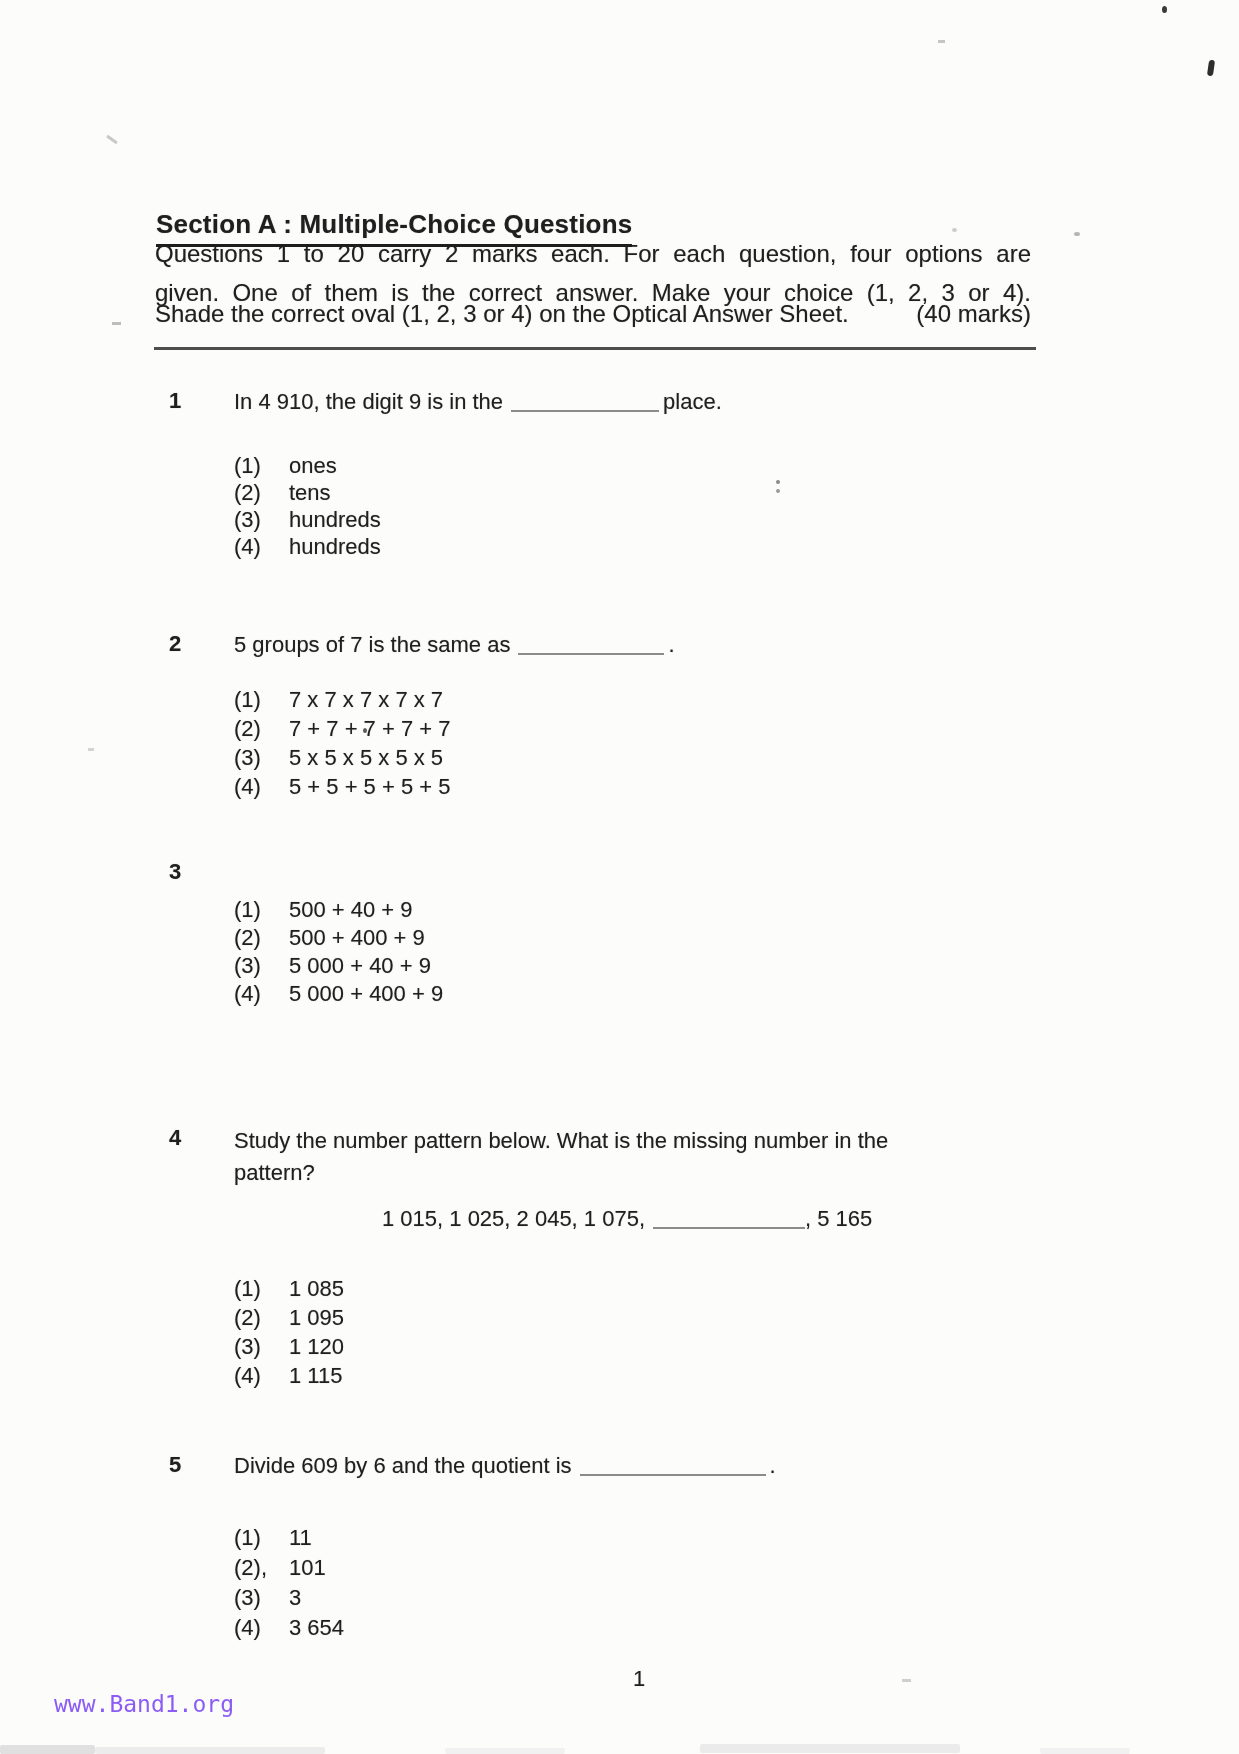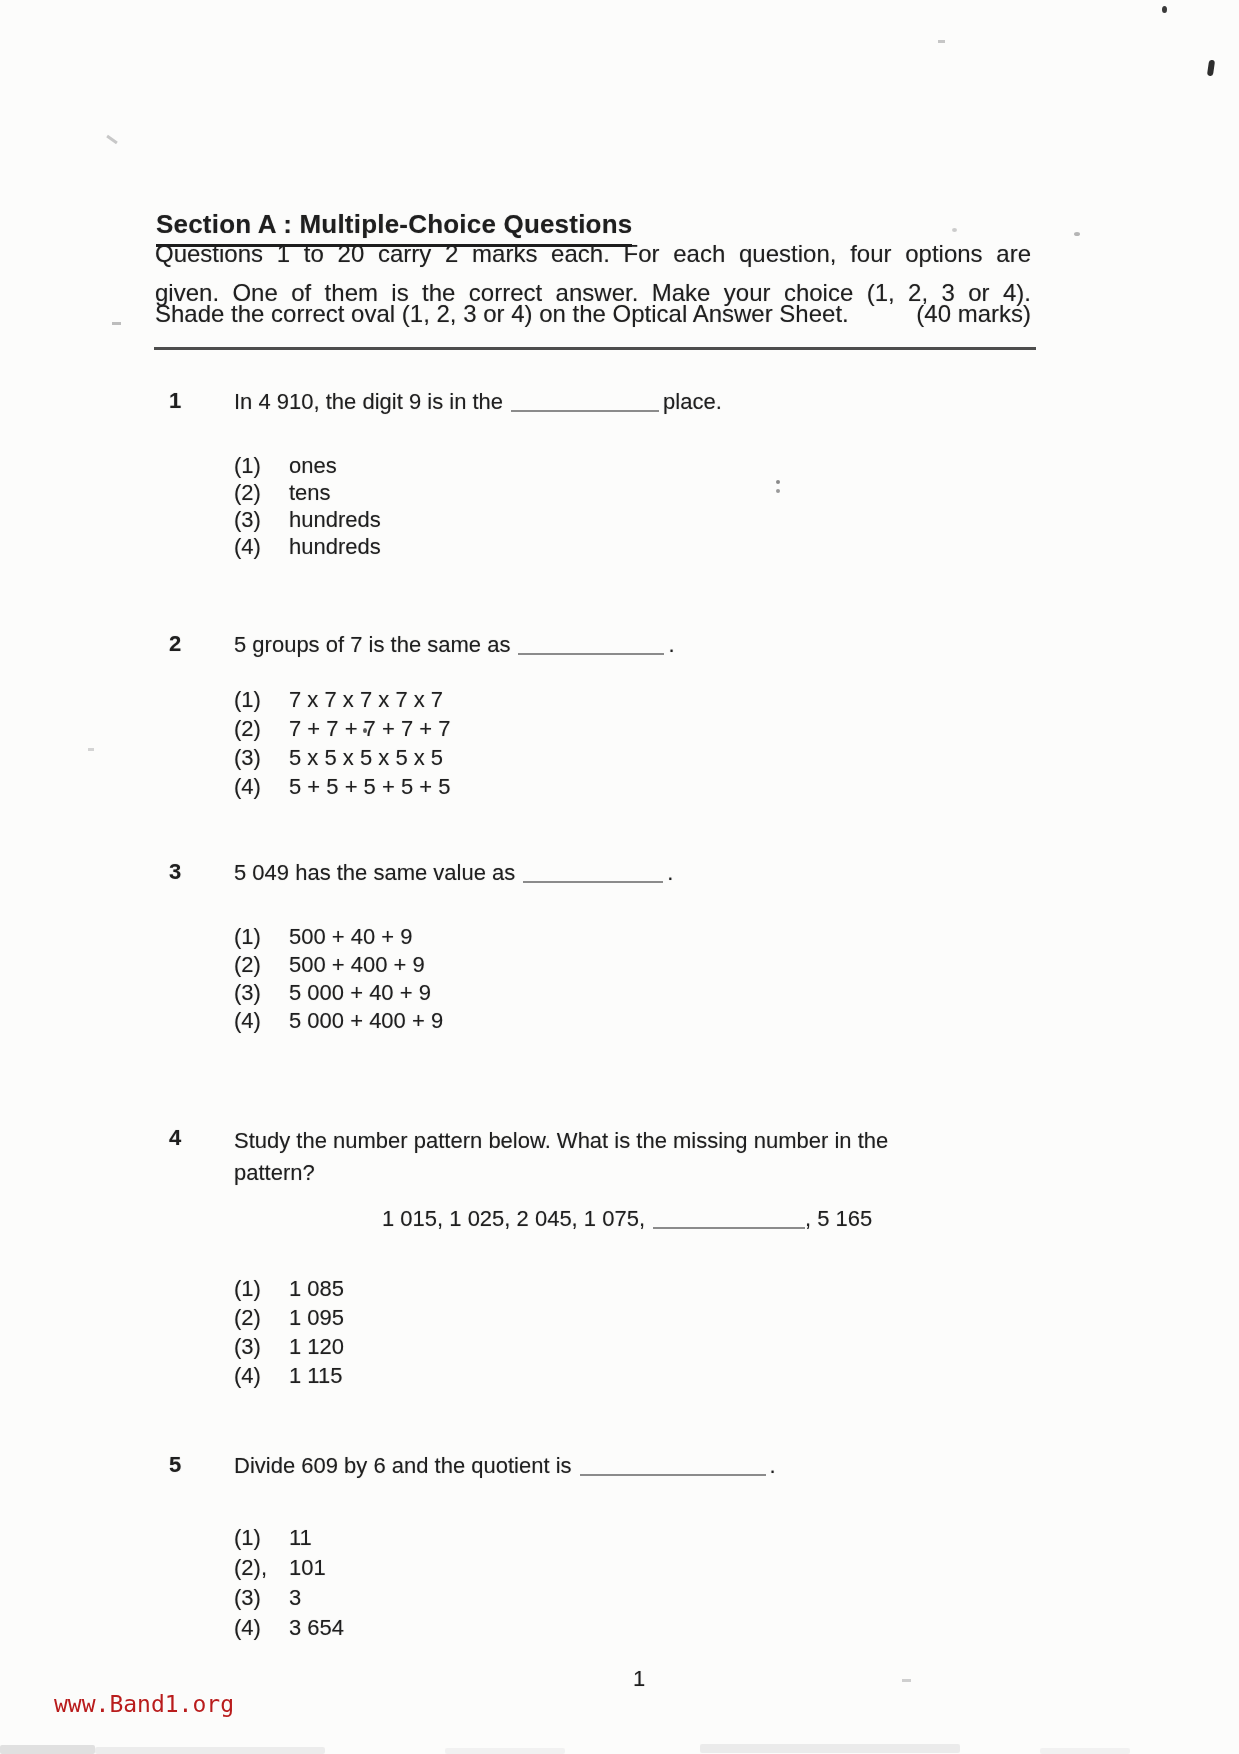--- a/index.html
+++ b/index.html
@@ -35,21 +35,21 @@
 
   .blank{
     display:inline-block;border-bottom:2px solid #8b8b8b;height:16px;
     margin:0 4px -3px 8px;
   }
   .blank-1{width:148px;} .blank-2{width:146px;} .blank-3{width:140px;}
   .blank-4{width:152px;margin-right:0;} .blank-5{width:186px;}
 
   .page-number{position:absolute;top:1666px;left:0;width:1278px;text-align:center;font-size:22px;}
   .site-label{
-    position:absolute;left:54px;top:1691px;font-size:23px;color:#b91c1c;
+    position:absolute;left:54px;top:1691px;font-size:23px;color:#8b5cf6;
     font-family:"DejaVu Sans Mono","Liberation Mono",monospace;text-shadow:none;
   }
 
   .speck{position:absolute;}
   .sp1{left:1162px;top:6px;width:5px;height:7px;background:#3a3a3a;border-radius:50%;}
   .sp2{left:1208px;top:60px;width:6px;height:16px;background:#2e2e2e;border-radius:3px;transform:rotate(8deg);}
   .sp3{left:1074px;top:232px;width:6px;height:4px;background:#b5b5b5;border-radius:50%;}
   .sp4{left:938px;top:40px;width:7px;height:3px;background:#c6c6c6;}
   .sp5{left:776px;top:480px;width:4px;height:4px;background:#8a8a8a;border-radius:50%;box-shadow:0 9px 0 #9a9a9a;}
   .sp6{left:363px;top:728px;width:4px;height:5px;background:#5a5a5a;border-radius:50%;}
@@ -132,23 +132,20 @@
             <span class="opt-label">(4)</span>
             <span class="opt-text">5 + 5 + 5 + 5 + 5</span>
           </div>
       </div>
     </div>
   </div>
 
   <div class="question q3">
     <div class="qnum">3</div>
     <div class="qbody">
-      <div class="stem">
-        <span>5 049 has the same value as</span><span class="blank blank-3"></span><span>.</span>
-      </div>
       <div class="opts">
         <div class="opt-row">
             <span class="opt-label">(1)</span>
             <span class="opt-text">500 + 40 + 9</span>
           </div>
         <div class="opt-row">
             <span class="opt-label">(2)</span>
             <span class="opt-text">500 + 400 + 9</span>
           </div>
         <div class="opt-row">

